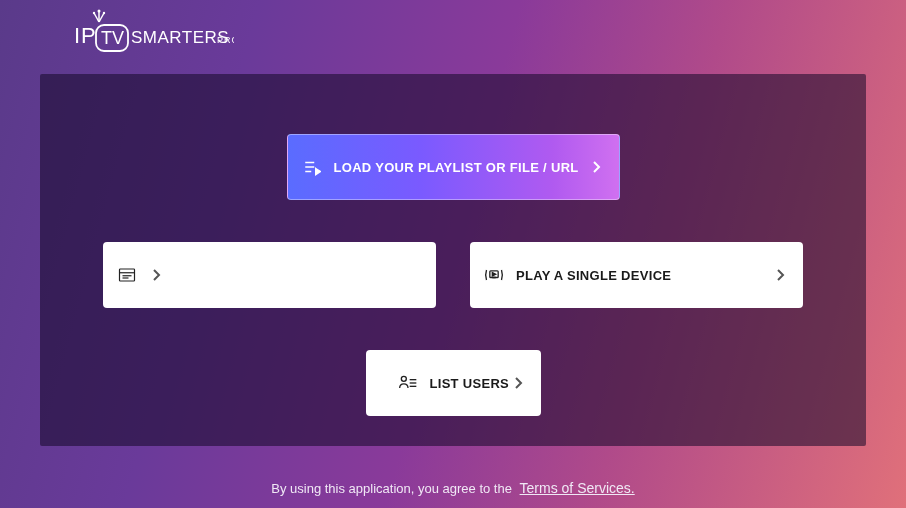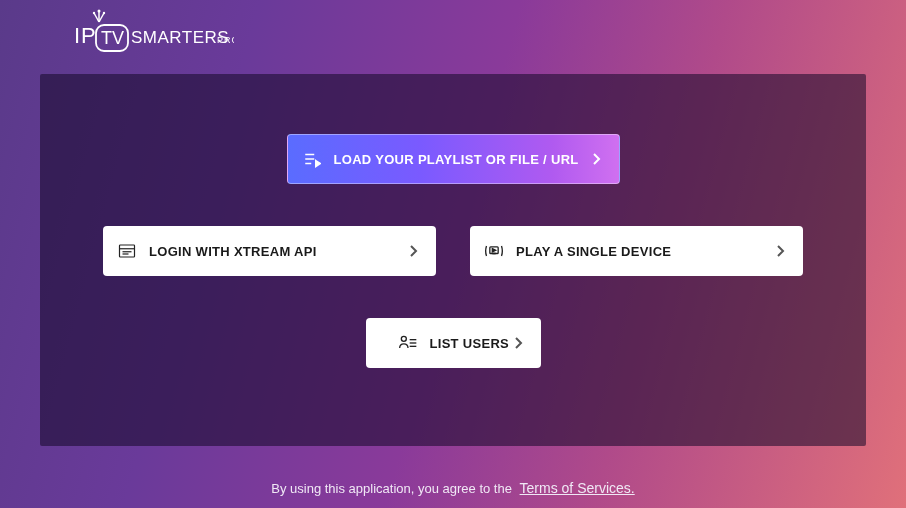--- a/index.html
+++ b/index.html
@@ -32,21 +32,21 @@
     align-items: center;
     padding-top: 60px;
   }
   .row {
     display: flex;
     gap: 34px;
     margin-bottom: 42px;
   }
   .opt {
     width: 333px;
-    height: 50px;
+    height: 66px;
     background: #fff;
     border-radius: 4px;
     display: flex;
     align-items: center;
     padding: 0 14px;
     color: #1a1a1a;
     font-weight: 700;
     font-size: 13px;
     letter-spacing: 0.3px;
     cursor: pointer;
@@ -143,21 +143,20 @@
 
     <div class="opt">
       <span class="icon">
         <svg width="18" height="18" viewBox="0 0 24 24" fill="none" stroke="#222" stroke-width="1.6">
           <rect x="2" y="4" width="20" height="16" rx="1"></rect>
           <line x1="2" y1="9" x2="22" y2="9"></line>
             <line x1="6" y1="13" x2="18" y2="13"></line>
             <line x1="6" y1="16" x2="14" y2="16"></line>
         </svg>
       </span>
-      <span class="label">LOGIN WITH XTREAM API</span>
       <span class="chev">
         <svg width="10" height="14" viewBox="0 0 10 14">
             <path d="M2 2 L7 7 L2 12" stroke="#555" stroke-width="2" fill="none"></path>
           </svg>
       </span>
     </div>
 
     <div class="opt">
       <span class="icon">
         <svg width="20" height="18" viewBox="0 0 24 20" fill="none" stroke="#222" stroke-width="1.6">

